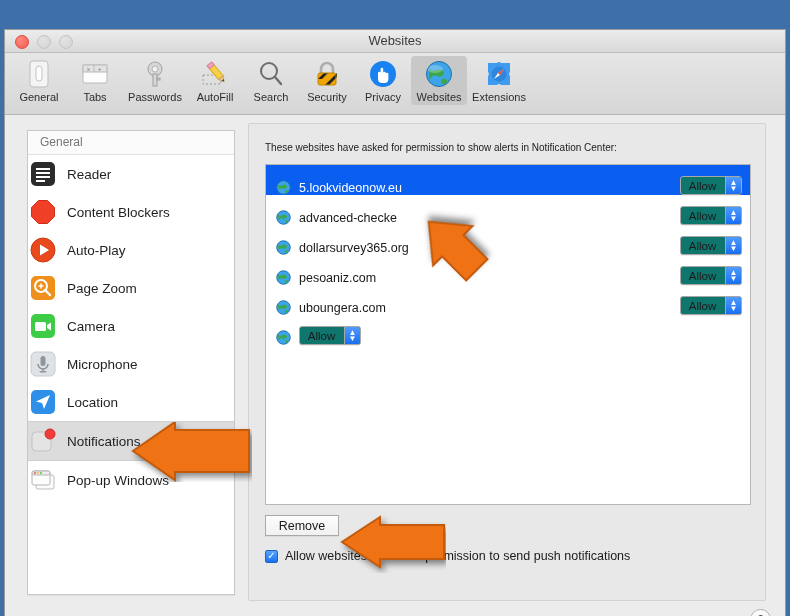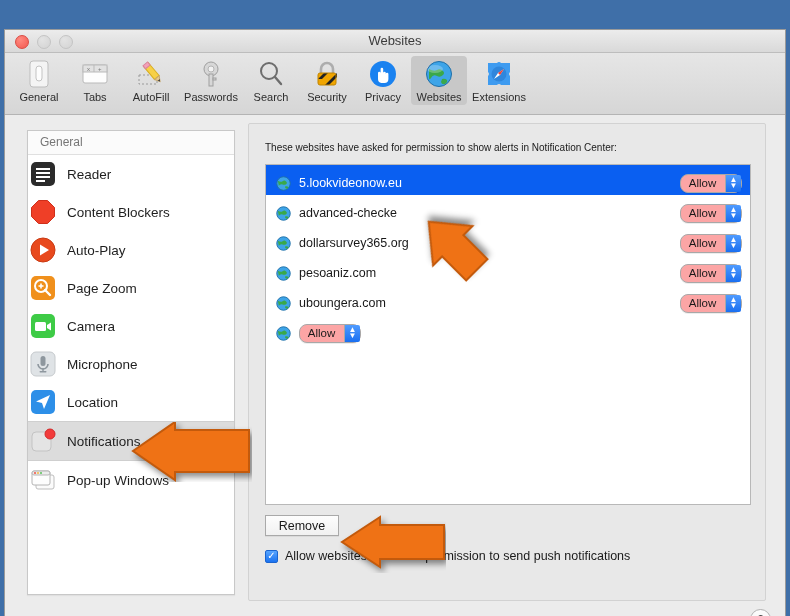--- a/index.html
+++ b/index.html
@@ -66,29 +66,29 @@
     border-radius:2px;
   }
   .pane-desc{
     position:absolute;left:16px;top:18px;font-size:10px;color:#1a1a1a;
   }
   .listbox{
     position:absolute;left:16px;top:40px;width:486px;height:341px;
     background:#fff;border:1px solid #b8b8b8;box-sizing:border-box;overflow:hidden;
   }
   .row{
-    height:30px;display:flex;align-items:center;padding:6px 8px 0 10px;box-sizing:border-box;
+    height:30px;display:flex;align-items:flex-end;padding:6px 8px 0 10px;box-sizing:border-box;
     cursor:default;
   }
   .row.selected{background:#0a5ff1;}
   .row .globe{width:15px;height:15px;margin-right:8px;flex:0 0 auto;}
   .row .name{font-size:12.5px;color:#181818;flex:1 1 auto;}
   .row.selected .name{color:#fff;}
   .popup{
-    width:62px;height:19px;border-radius:8px;background:#fca5a5;
+    width:62px;height:19px;border-radius:3px;background:#0f766e;
     border:1px solid #a8a8a8;display:flex;align-items:center;
     box-sizing:border-box;box-shadow:0 1px 0 rgba(0,0,0,.07);
   }
   .popup .ptext{flex:1 1 auto;text-align:center;font-size:11.5px;color:#1a1a1a;padding-right:1px;}
   .popup .parrows{
     width:16px;height:100%;background:linear-gradient(#4f9bff,#1a6ff0);
     border-left:1px solid #a8a8a8;border-radius:0 2px 2px 0;
     display:flex;flex-direction:column;align-items:center;justify-content:center;
     color:#fff;line-height:6px;font-size:8px;box-sizing:border-box;
   }
@@ -146,49 +146,49 @@
       <div class="tb-icon">
         <svg width="28" height="28" viewBox="0 0 28 28">
           <rect x="2" y="5" width="24" height="18" rx="2" fill="#fdfdfd" stroke="#b9b9b9"></rect>
           <rect x="2" y="5" width="24" height="7" fill="#e2e2e2" stroke="#b9b9b9"></rect>
           <line x1="13" y1="5" x2="13" y2="12" stroke="#b9b9b9"></line>
           <text x="6" y="11" font-size="6" fill="#777" font-family="Liberation Sans">x</text>
           <text x="17" y="11" font-size="6" fill="#777" font-family="Liberation Sans">+</text>
         </svg>
       </div>
       <div class="tb-label">Tabs</div>
+    </div>
+
+    <div class="tb-item wide">
+      <div class="tb-icon">
+        <svg width="24" height="28" viewBox="0 0 24 28">
+          <circle cx="12" cy="9" r="7" fill="#d7d7d7" stroke="#9f9f9f"></circle>
+          <circle cx="12" cy="9" r="3" fill="#f2f2f2" stroke="#b4b4b4"></circle>
+          <rect x="10" y="14" width="4" height="12" fill="#d7d7d7" stroke="#9f9f9f"></rect>
+          <rect x="14" y="18" width="3" height="2" fill="#d7d7d7" stroke="#9f9f9f"></rect>
+        </svg>
+      </div>
+      <div class="tb-label">Passwords</div>
     </div>
 
     <div class="tb-item">
       <div class="tb-icon">
         <svg width="30" height="28" viewBox="0 0 30 28">
           <rect x="3" y="15" width="18" height="9" fill="none" stroke="#9a9a9a" stroke-dasharray="2,2"></rect>
           <g transform="rotate(-40 17 13)">
             <rect x="14" y="2" width="6" height="17" fill="#f7d047" stroke="#d8ae1e"></rect>
             <rect x="14" y="1" width="6" height="4" fill="#f3a0b8" stroke="#d8839b"></rect>
             <polygon points="14,19 20,19 17,24" fill="#e8c98f" stroke="#c8a86c"></polygon>
             <polygon points="15.6,22 18.4,22 17,24" fill="#444"></polygon>
           </g>
         </svg>
       </div>
       <div class="tb-label">AutoFill</div>
     </div>
 
-    <div class="tb-item wide">
-      <div class="tb-icon">
-        <svg width="24" height="28" viewBox="0 0 24 28">
-          <circle cx="12" cy="9" r="7" fill="#d7d7d7" stroke="#9f9f9f"></circle>
-          <circle cx="12" cy="9" r="3" fill="#f2f2f2" stroke="#b4b4b4"></circle>
-          <rect x="10" y="14" width="4" height="12" fill="#d7d7d7" stroke="#9f9f9f"></rect>
-          <rect x="14" y="18" width="3" height="2" fill="#d7d7d7" stroke="#9f9f9f"></rect>
-        </svg>
-      </div>
-      <div class="tb-label">Passwords</div>
-    </div>
-
     <div class="tb-item">
       <div class="tb-icon">
         <svg width="26" height="28" viewBox="0 0 26 28">
           <circle cx="11" cy="11" r="8" fill="none" stroke="#6d6d6d" stroke-width="2"></circle>
           <line x1="17" y1="17" x2="23" y2="24" stroke="#6d6d6d" stroke-width="2.4" stroke-linecap="round"></line>
         </svg>
       </div>
       <div class="tb-label">Search</div>
     </div>
 

